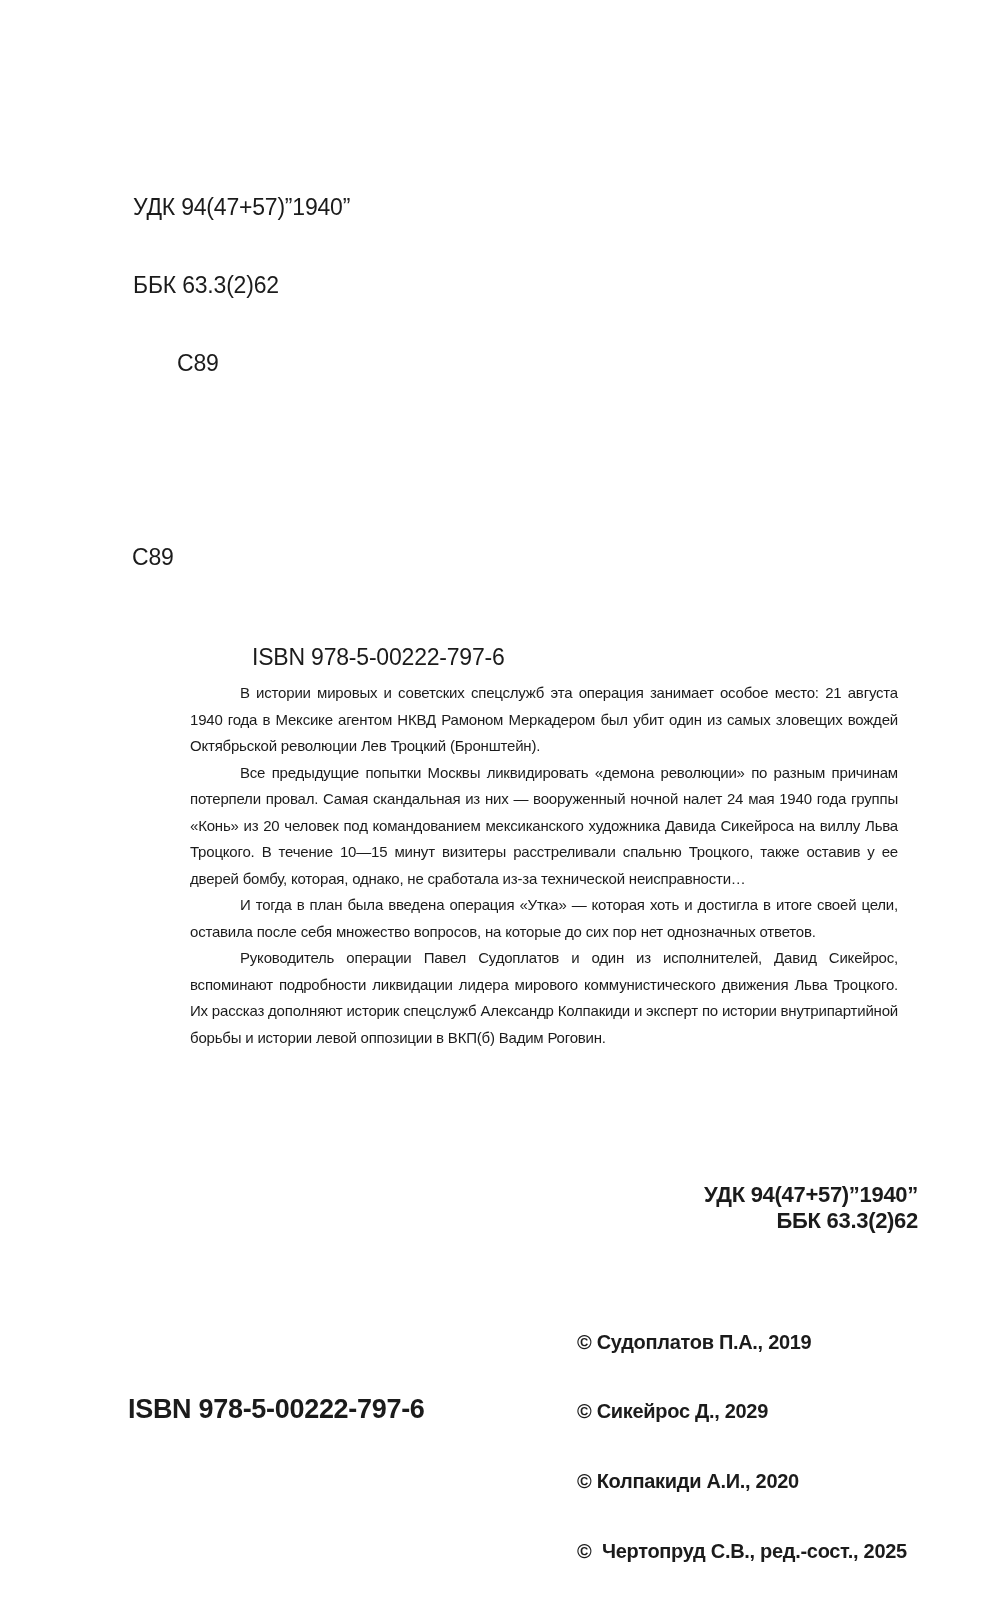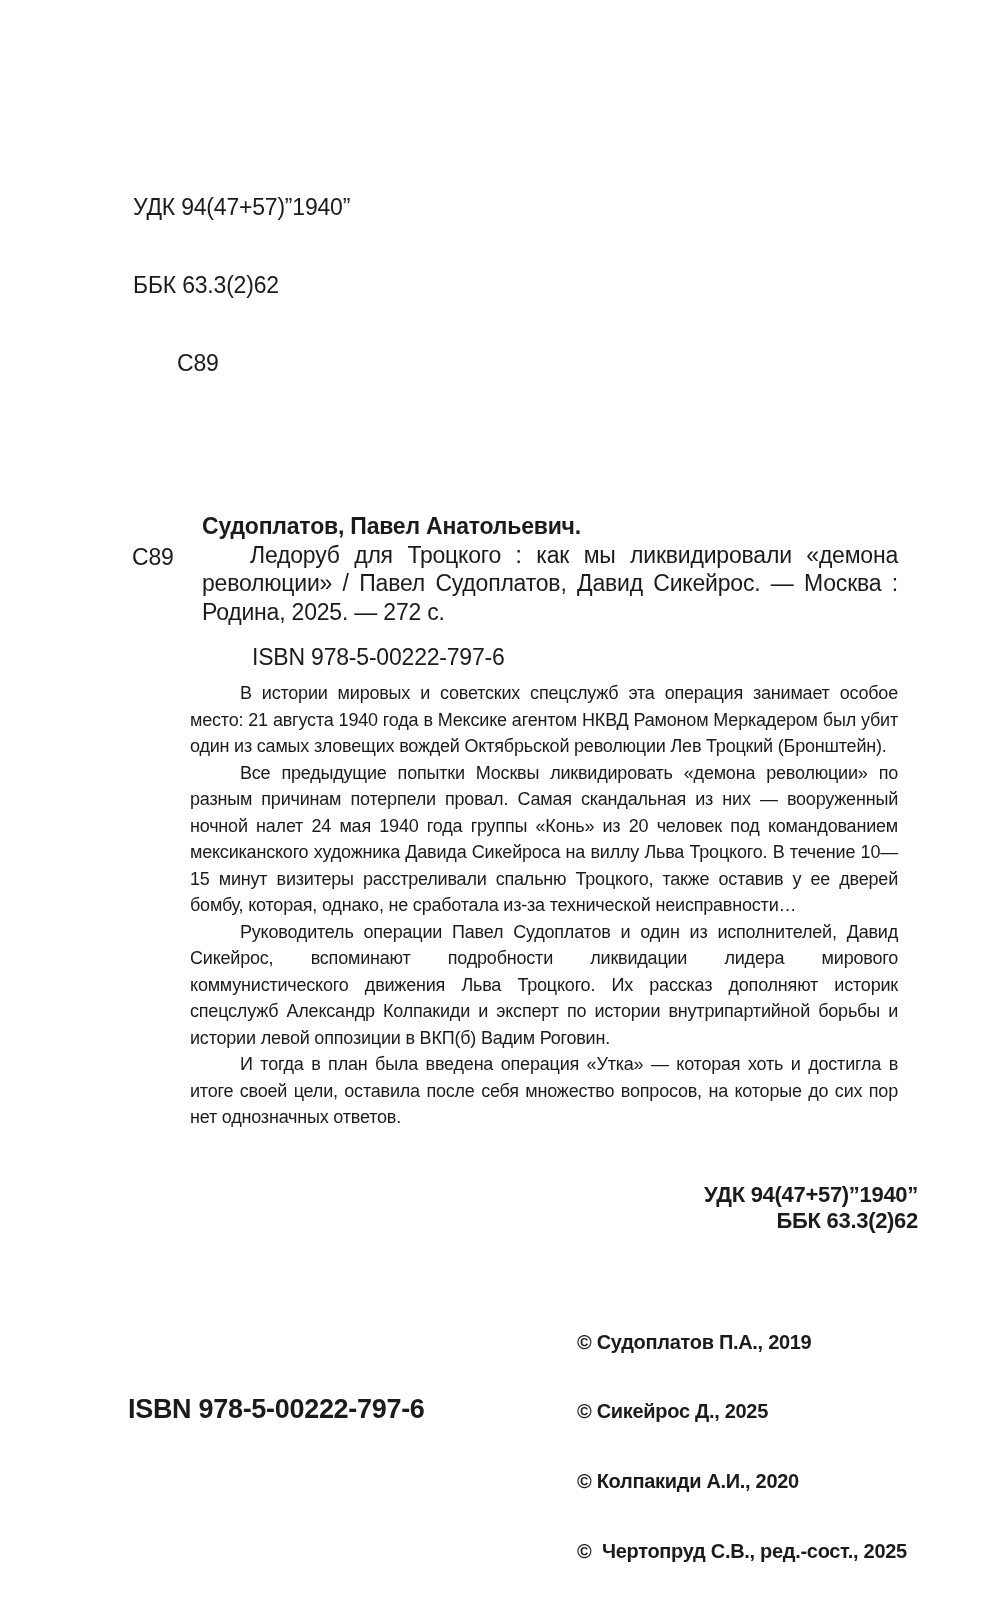--- a/index.html
+++ b/index.html
@@ -57,21 +57,21 @@
     left: 252px;
     top: 643px;
     font-size: 23px;
     line-height: 28px;
   }
   .annotation {
     position: absolute;
     left: 190px;
     top: 680px;
     width: 708px;
-    font-size: 18px;
+    font-size: 15px;
     line-height: 26.5px;
     text-align: justify;
   }
   .annotation p {
     margin: 0;
     text-indent: 50px;
   }
   .classification {
     position: absolute;
     right: 102px;
@@ -107,42 +107,38 @@
 <div class="page">
 
   <div class="top-block">
     <div>УДК 94(47+57)”1940”</div>
     <div>ББК 63.3(2)62</div>
     <div class="indent">С89</div>
   </div>
 
   <div class="card-code">С89</div>
 
-  <div class="card">
-    <div class="card-heading">Судоплатов, Павел Анатольевич.</div>
-    <p class="card-desc">Ледоруб для Троцкого : как мы ликвидировали «демона революции» / Павел Судоплатов, Давид Сикейрос. — Москва : Родина, 2025. — 272 с.</p>
-  </div>
 
   <div class="card-isbn">ISBN 978-5-00222-797-6</div>
 
   <div class="annotation">
     <p>В истории мировых и советских спецслужб эта операция занимает особое место: 21 августа 1940 года в Мексике агентом НКВД Рамоном Меркадером был убит один из самых зловещих вождей Октябрьской революции Лев Троцкий (Бронштейн).</p>
     <p>Все предыдущие попытки Москвы ликвидировать «демона революции» по разным причинам потерпели провал. Самая скандальная из них — вооруженный ночной налет 24 мая 1940 года группы «Конь» из 20 человек под командованием мексиканского художника Давида Сикейроса на виллу Льва Троцкого. В течение 10—15 минут визитеры расстреливали спальню Троцкого, также оставив у ее дверей бомбу, которая, однако, не сработала из-за технической неисправности…</p>
+    <p>И тогда в план была введена операция «Утка» — которая хоть и достигла в итоге своей цели, оставила после себя множество вопросов, на которые до сих пор нет однозначных ответов.</p>
     <p>Руководитель операции Павел Судоплатов и один из исполнителей, Давид Сикейрос, вспоминают подробности ликвидации лидера мирового коммунистического движения Льва Троцкого. Их рассказ дополняют историк спецслужб Александр Колпакиди и эксперт по истории внутрипартийной борьбы и истории левой оппозиции в ВКП(б) Вадим Роговин.</p>
-    <p>И тогда в план была введена операция «Утка» — которая хоть и достигла в итоге своей цели, оставила после себя множество вопросов, на которые до сих пор нет однозначных ответов.</p>
   </div>
 
   <div class="classification">
     <div>УДК 94(47+57)”1940”</div>
     <div>ББК 63.3(2)62</div>
   </div>
 
   <div class="copyrights">
     <div>© Судоплатов П.А., 2019</div>
-    <div>© Сикейрос Д., 2025</div>
+    <div>© Сикейрос Д., 2029</div>
     <div>© Колпакиди А.И., 2020</div>
     <div>©  Чертопруд С.В., ред.-сост., 2025</div>
     
   </div>
 
   <div class="isbn-footer">ISBN 978-5-00222-797-6</div>
 
 </div>
 
 </body></html>

